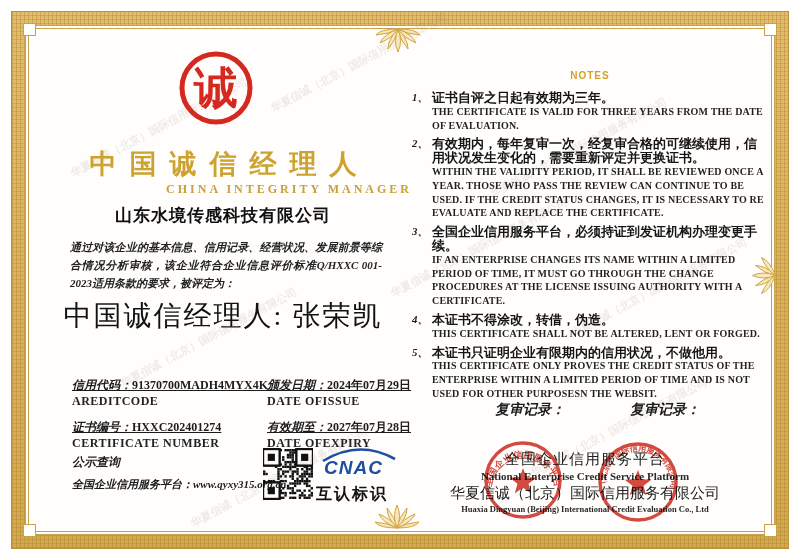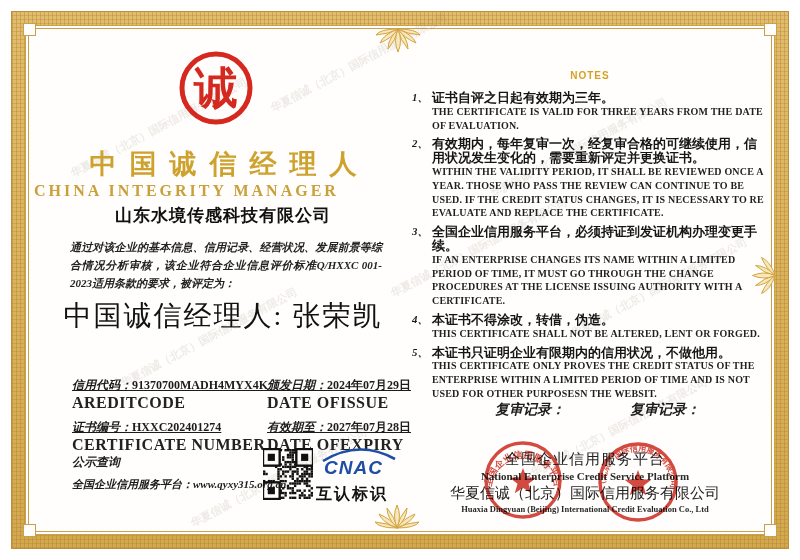--- a/index.html
+++ b/index.html
@@ -38,40 +38,40 @@
   }
   
   .seal{left:177px;top:49px;width:78px;height:78px;}
   .title-cn{
     left:34px;top:146px;width:378px;text-align:center;
     font-family:"Liberation Sans","DejaVu Sans",sans-serif;
     font-size:27px;font-weight:bold;color:#cda22e;
     letter-spacing:13px;text-indent:13px;white-space:nowrap;
   }
   .title-en{
-    left:34px;top:182px;width:378px;text-align:left;
-    font-size:16px;font-weight:bold;color:#c9a03a;letter-spacing:3px;
+    left:34px;top:182px;width:378px;text-align:right;
+    font-size:12px;font-weight:bold;color:#c9a03a;letter-spacing:3px;
   }
   .company{
     left:34px;top:204px;width:378px;text-align:center;
     font-family:"Liberation Sans","DejaVu Sans",sans-serif;
     font-size:17px;font-weight:bold;color:#101010;letter-spacing:1px;
   }
   .statement{
     left:70px;top:239px;width:312px;
     font-size:11px;font-weight:bold;font-style:italic;
     line-height:1.62;text-align:justify;color:#222;
   }
   .award{
     left:34px;top:297px;width:378px;text-align:center;
     font-size:28px;color:#111;letter-spacing:2px;white-space:nowrap;
   }
   .field{font-size:12px;font-weight:bold;white-space:nowrap;text-decoration:underline;}
   .field .lbl{font-style:italic;}
-  .fsub{font-size:16px;font-weight:bold;letter-spacing:.5px;color:#222;}
+  .fsub{font-size:12px;font-weight:bold;letter-spacing:.5px;color:#222;}
   .qtitle{left:72px;top:454px;font-size:12px;font-weight:bold;font-style:italic;}
   .qplat{left:72px;top:477px;font-size:11px;font-weight:bold;font-style:italic;white-space:nowrap;}
   .qr{left:263px;top:448px;width:50px;height:52px;}
   .cnac{left:318px;top:446px;width:82px;height:34px;}
   .cnac-label{
     left:316px;top:484px;width:88px;
     font-family:"Liberation Sans","DejaVu Sans",sans-serif;
     font-size:16px;font-weight:bold;letter-spacing:2px;color:#111;white-space:nowrap;
   }
   

